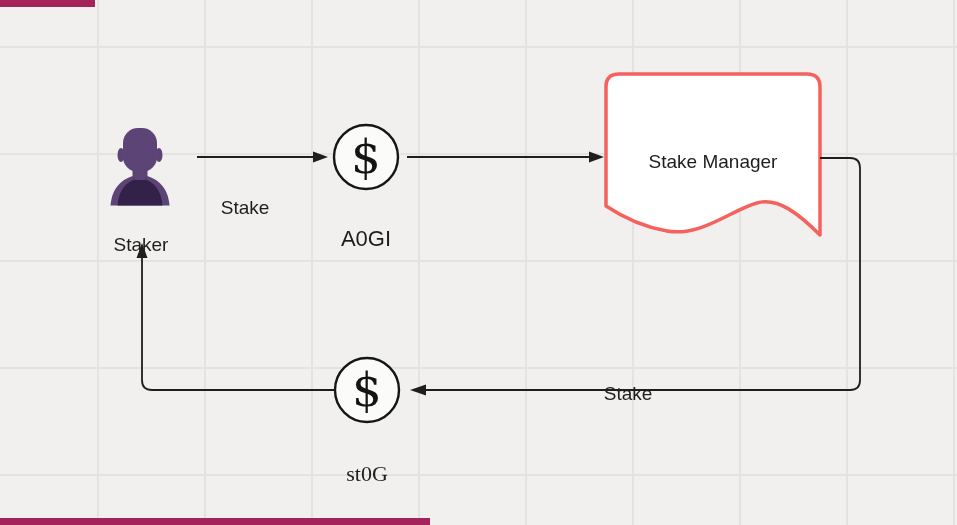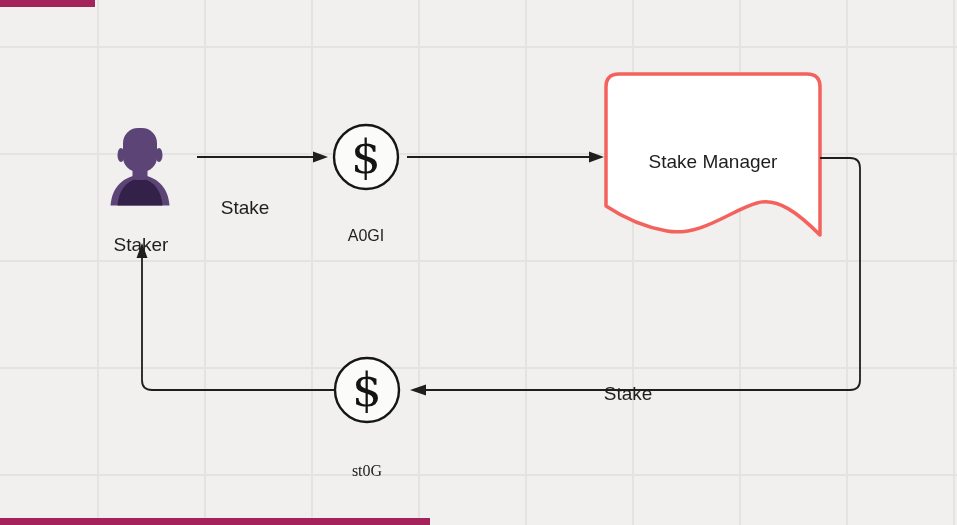--- a/index.html
+++ b/index.html
@@ -38,21 +38,21 @@
     position: absolute;
     width: 200px;
     transform: translateX(-50%);
     text-align: center;
     font-size: 19px;
     line-height: 1.1;
     color: #1e1e1e;
     white-space: nowrap;
     margin-top: 20px;
   }
-  .label.coin-name { font-size: 16px; }
+  .label.coin-name { font-size: 22px; }
 
   #staker-label        { left: 141px; top: 215px; text-align: center; }
   #stake-edge-label    { left: 245px; top: 178px; }
   #a0gi-label          { left: 366px; top: 207px; }
   #stake-manager-label { left: 713px; top: 132px; }
   #mint-edge-label     { left: 628px; top: 364px; }
   #st0g-label          { left: 367px; top: 442px; font-family: Liberation Serif, serif; }
 
   .coin-symbol {
     position: absolute;

